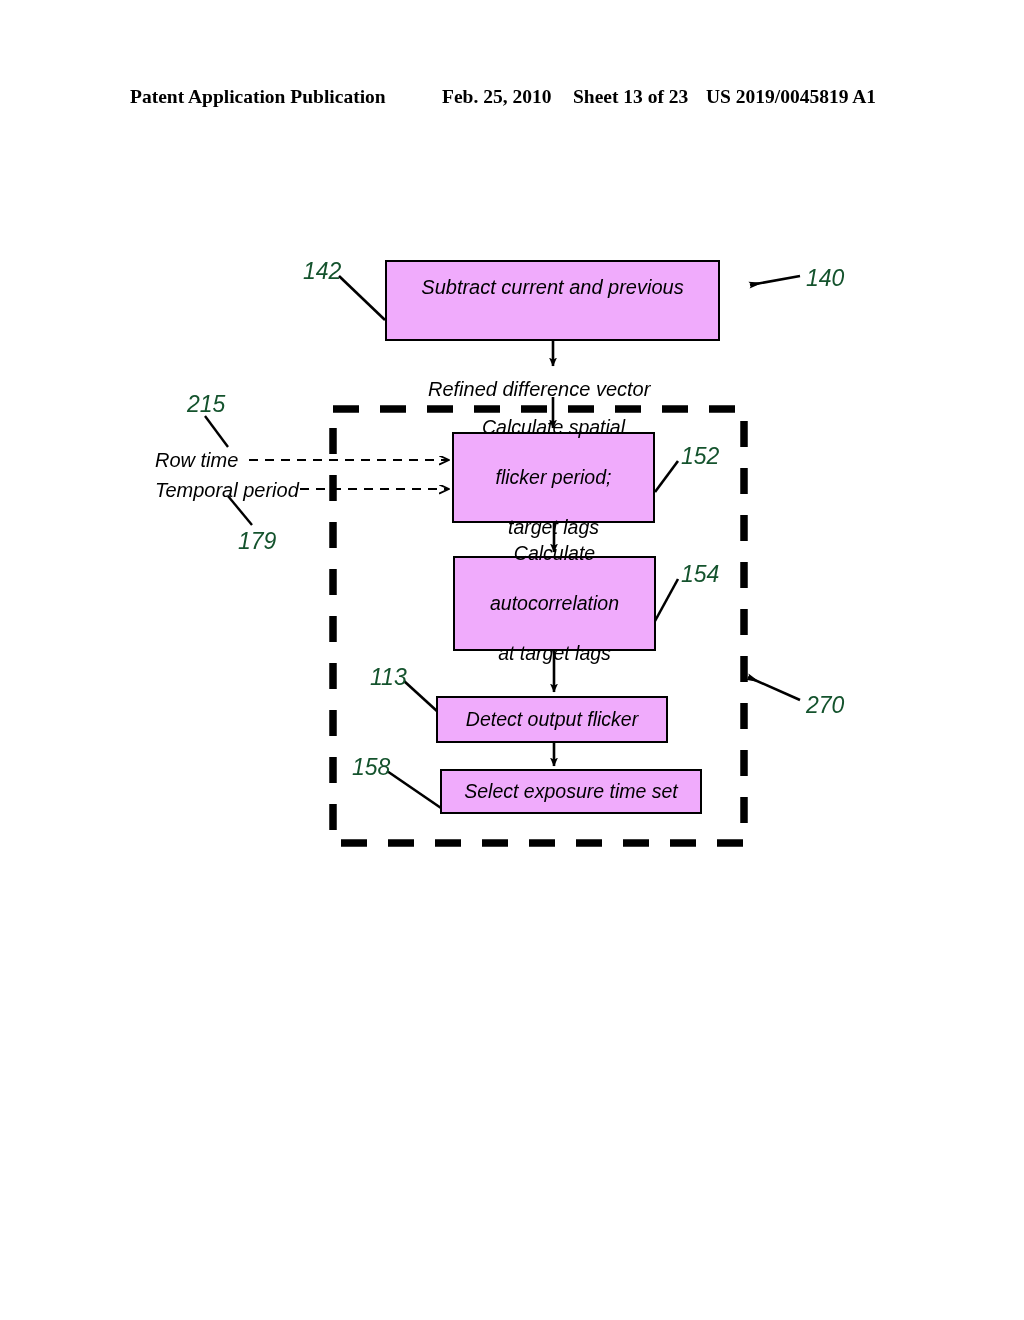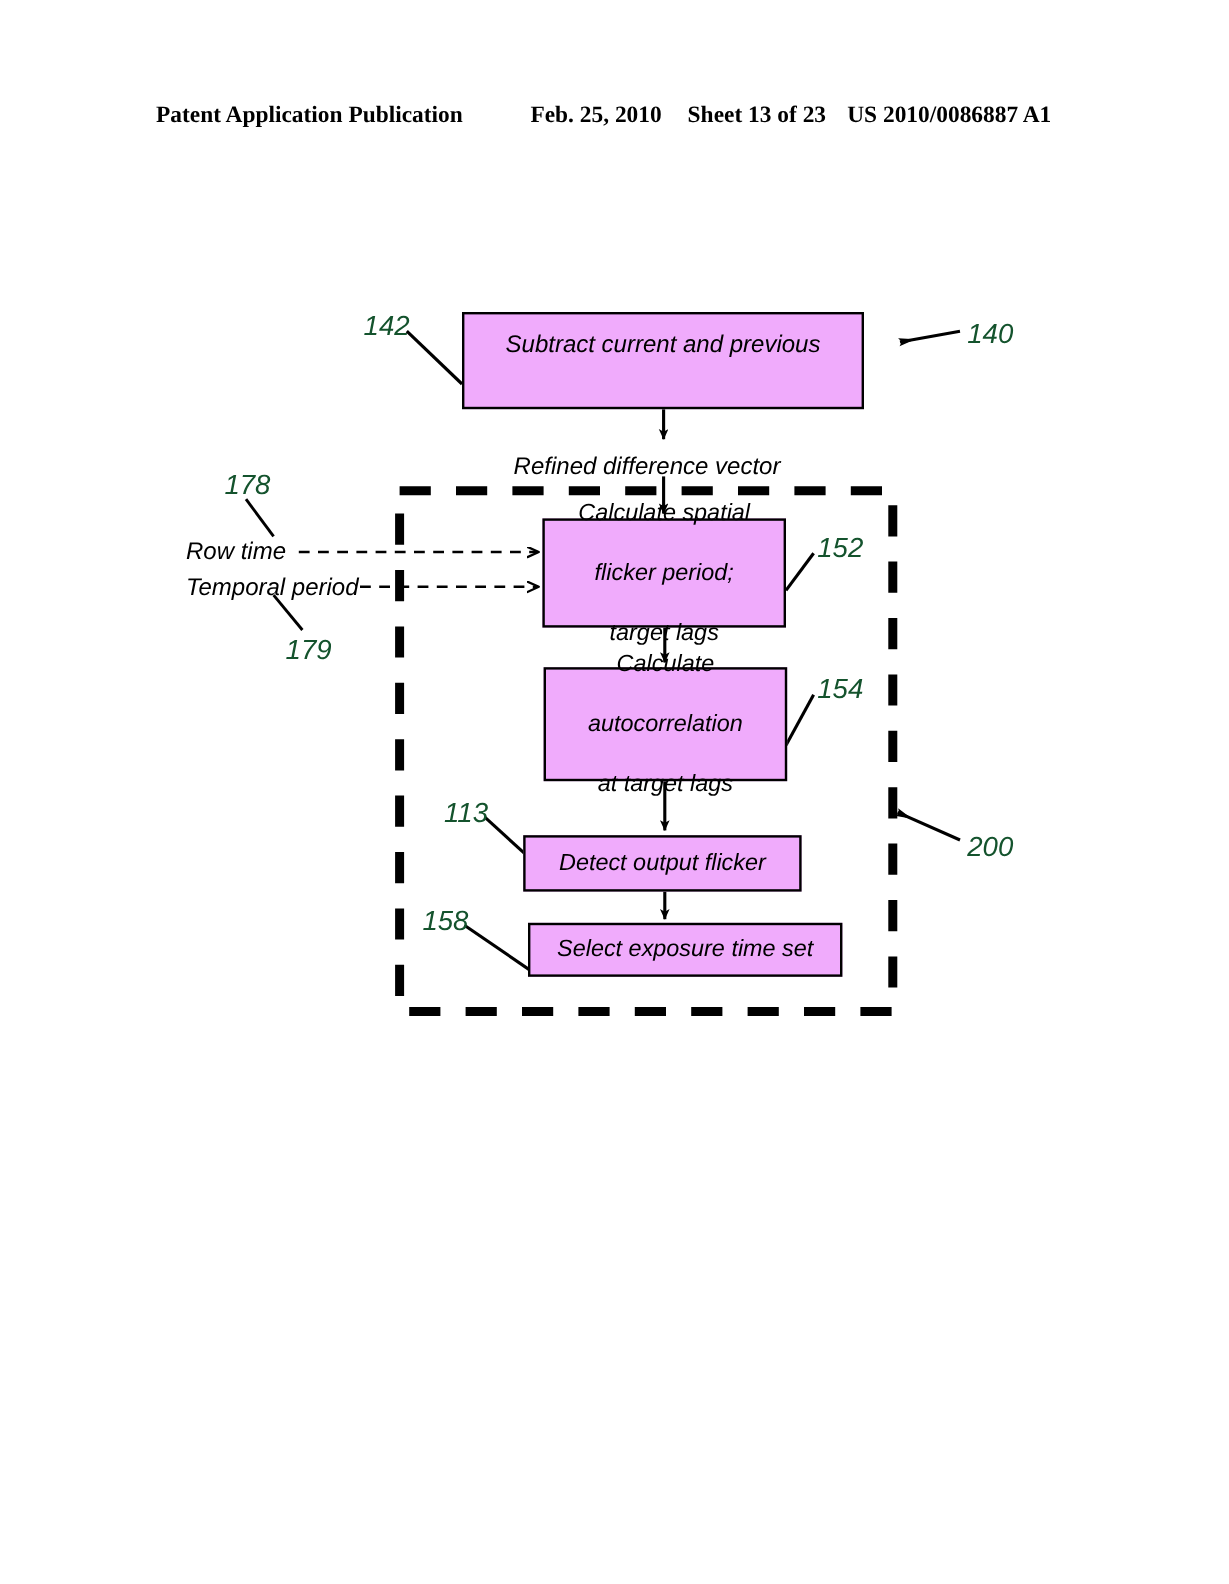--- a/index.html
+++ b/index.html
@@ -123,21 +123,21 @@
 </style>
 </head>
 <body>
 
 <div id="page">
 
   <div class="pub-header">
     <span class="hdr-pub">Patent Application Publication</span>
     <span class="hdr-date">Feb. 25, 2010</span>
     <span class="hdr-sheet">Sheet 13 of 23</span>
-    <span class="hdr-num">US 2010/0086887 A1</span>
+    <span class="hdr-num">US 2019/0045819 A1</span>
   </div>
 
   <svg id="drawing" viewBox="0 0 1024 1320">
     <defs>
       <marker id="arrowSolid" markerWidth="11" markerHeight="11" refX="8.5" refY="4" orient="auto" markerUnits="userSpaceOnUse">
         <path d="M0,0 L9,4 L0,8 L2.2,4 Z" fill="#000"></path>
       </marker>
       <marker id="arrowThin" markerWidth="12" markerHeight="12" refX="9" refY="4.5" orient="auto" markerUnits="userSpaceOnUse">
         <path d="M0.5,0.2 L10,4.5 L0.5,8.8" fill="none" stroke="#000" stroke-width="1.9" stroke-linecap="round" stroke-linejoin="round"></path>
       </marker>
@@ -195,26 +195,26 @@
   <div class="pbox" id="box-156">
     <span>Detect output flicker</span>
   </div>
 
   <div class="pbox" id="box-158">
     <span>Select exposure time set</span>
   </div>
 
   <div class="ref" id="ref-142">142</div>
   <div class="ref" id="ref-140">140</div>
-  <div class="ref" id="ref-178">178</div>
+  <div class="ref" id="ref-178">215</div>
   <div class="ref" id="ref-179">179</div>
   <div class="ref" id="ref-152">152</div>
   <div class="ref" id="ref-154">154</div>
   <div class="ref" id="ref-156">113</div>
   <div class="ref" id="ref-158">158</div>
-  <div class="ref" id="ref-150">200</div>
+  <div class="ref" id="ref-150">270</div>
 
   <div class="itlabel" id="lbl-refined">Refined difference vector</div>
   <div class="itlabel" id="lbl-rowtime">Row time</div>
   <div class="itlabel" id="lbl-temporal">Temporal period</div>
 
 
 </div>
 
 </body></html>

